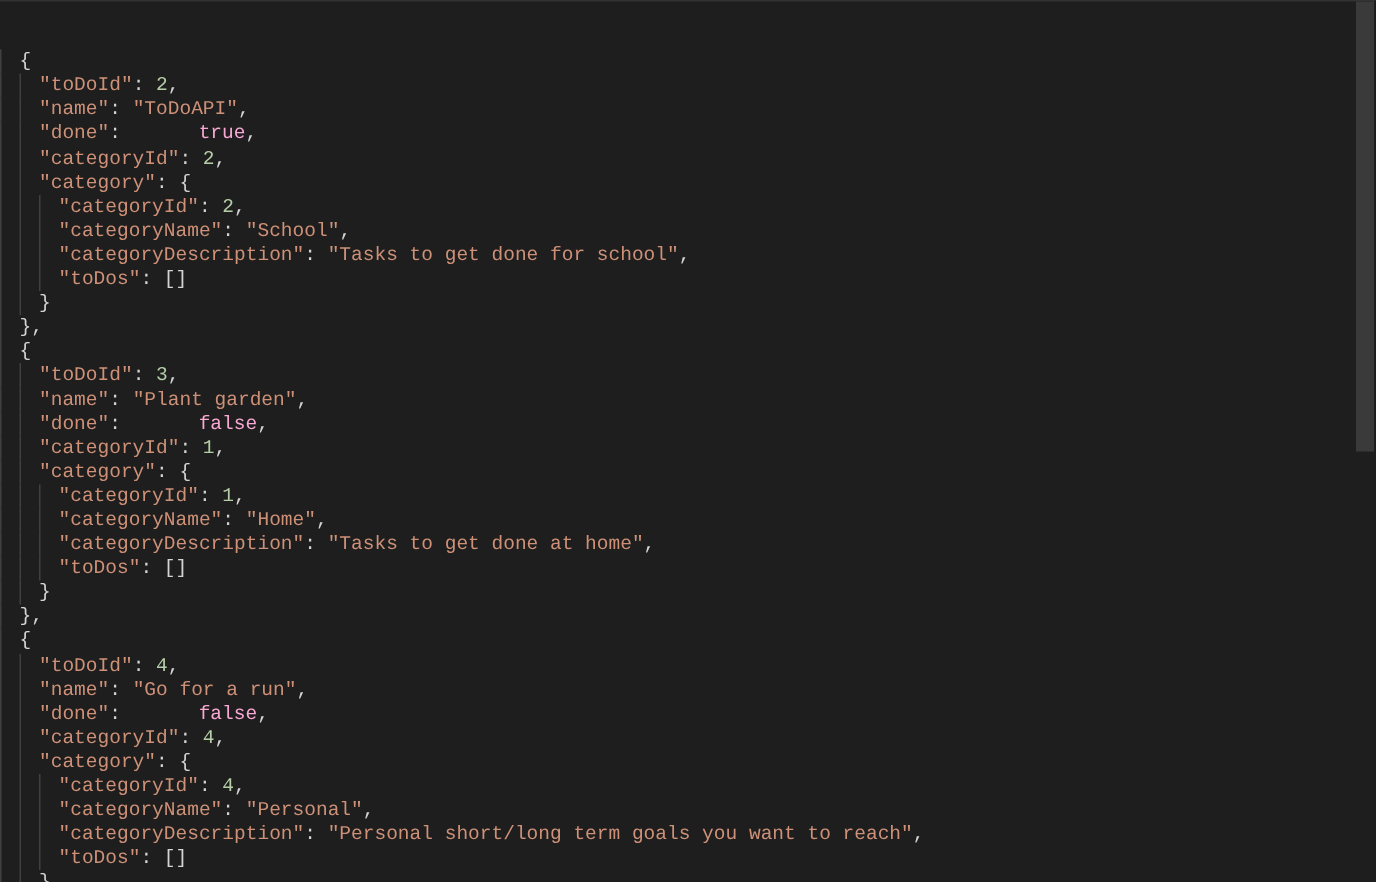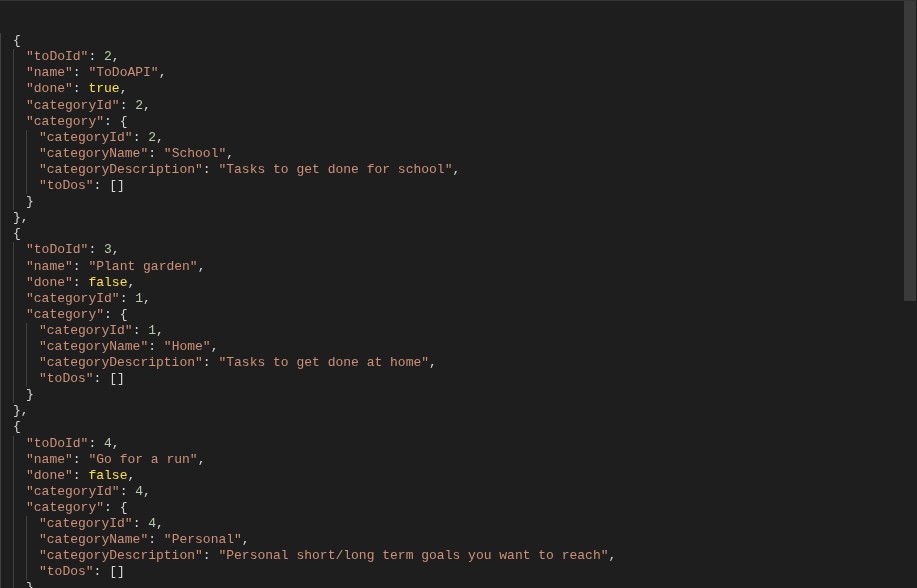--- a/index.html
+++ b/index.html
@@ -52,21 +52,21 @@
     width: 13px;
     border-left: 1px solid #404040;
     height: 16.1px;
     vertical-align: top;
   }
   
   .brace { color: #d4d4d4; }
   .key   { color: #ce9178; }     
   .str   { color: #ce9178; }     
   .num   { color: #b5cea8; }     
-  .bool  { color: #fde047; }
+  .bool  { color: #f9a8d4; margin-left: 44px; }
   .colon { color: #d4d4d4; }
   .comma { color: #d4d4d4; }
 </style>
 </head>
 <body>
 
 <div class="editor">
   <div class="code-area" id="code-area"><div class="line"><span class="ind"></span><span class="brace">{</span></div><div class="line"><span class="ind"></span><span class="ind"></span><span class="key">"toDoId"</span><span class="colon">: </span><span class="num">2</span><span class="comma">,</span></div><div class="line"><span class="ind"></span><span class="ind"></span><span class="key">"name"</span><span class="colon">: </span><span class="str">"ToDoAPI"</span><span class="comma">,</span></div><div class="line"><span class="ind"></span><span class="ind"></span><span class="key">"done"</span><span class="colon">: </span><span class="bool">true</span><span class="comma">,</span></div><div class="line"><span class="ind"></span><span class="ind"></span><span class="key">"categoryId"</span><span class="colon">: </span><span class="num">2</span><span class="comma">,</span></div><div class="line"><span class="ind"></span><span class="ind"></span><span class="key">"category"</span><span class="colon">: </span><span class="brace">{</span></div><div class="line"><span class="ind"></span><span class="ind"></span><span class="ind"></span><span class="key">"categoryId"</span><span class="colon">: </span><span class="num">2</span><span class="comma">,</span></div><div class="line"><span class="ind"></span><span class="ind"></span><span class="ind"></span><span class="key">"categoryName"</span><span class="colon">: </span><span class="str">"School"</span><span class="comma">,</span></div><div class="line"><span class="ind"></span><span class="ind"></span><span class="ind"></span><span class="key">"categoryDescription"</span><span class="colon">: </span><span class="str">"Tasks to get done for school"</span><span class="comma">,</span></div><div class="line"><span class="ind"></span><span class="ind"></span><span class="ind"></span><span class="key">"toDos"</span><span class="colon">: </span><span class="brace">[</span><span class="brace">]</span></div><div class="line"><span class="ind"></span><span class="ind"></span><span class="brace">}</span></div><div class="line"><span class="ind"></span><span class="brace">}</span><span class="comma">,</span></div><div class="line"><span class="ind"></span><span class="brace">{</span></div><div class="line"><span class="ind"></span><span class="ind"></span><span class="key">"toDoId"</span><span class="colon">: </span><span class="num">3</span><span class="comma">,</span></div><div class="line"><span class="ind"></span><span class="ind"></span><span class="key">"name"</span><span class="colon">: </span><span class="str">"Plant garden"</span><span class="comma">,</span></div><div class="line"><span class="ind"></span><span class="ind"></span><span class="key">"done"</span><span class="colon">: </span><span class="bool">false</span><span class="comma">,</span></div><div class="line"><span class="ind"></span><span class="ind"></span><span class="key">"categoryId"</span><span class="colon">: </span><span class="num">1</span><span class="comma">,</span></div><div class="line"><span class="ind"></span><span class="ind"></span><span class="key">"category"</span><span class="colon">: </span><span class="brace">{</span></div><div class="line"><span class="ind"></span><span class="ind"></span><span class="ind"></span><span class="key">"categoryId"</span><span class="colon">: </span><span class="num">1</span><span class="comma">,</span></div><div class="line"><span class="ind"></span><span class="ind"></span><span class="ind"></span><span class="key">"categoryName"</span><span class="colon">: </span><span class="str">"Home"</span><span class="comma">,</span></div><div class="line"><span class="ind"></span><span class="ind"></span><span class="ind"></span><span class="key">"categoryDescription"</span><span class="colon">: </span><span class="str">"Tasks to get done at home"</span><span class="comma">,</span></div><div class="line"><span class="ind"></span><span class="ind"></span><span class="ind"></span><span class="key">"toDos"</span><span class="colon">: </span><span class="brace">[</span><span class="brace">]</span></div><div class="line"><span class="ind"></span><span class="ind"></span><span class="brace">}</span></div><div class="line"><span class="ind"></span><span class="brace">}</span><span class="comma">,</span></div><div class="line"><span class="ind"></span><span class="brace">{</span></div><div class="line"><span class="ind"></span><span class="ind"></span><span class="key">"toDoId"</span><span class="colon">: </span><span class="num">4</span><span class="comma">,</span></div><div class="line"><span class="ind"></span><span class="ind"></span><span class="key">"name"</span><span class="colon">: </span><span class="str">"Go for a run"</span><span class="comma">,</span></div><div class="line"><span class="ind"></span><span class="ind"></span><span class="key">"done"</span><span class="colon">: </span><span class="bool">false</span><span class="comma">,</span></div><div class="line"><span class="ind"></span><span class="ind"></span><span class="key">"categoryId"</span><span class="colon">: </span><span class="num">4</span><span class="comma">,</span></div><div class="line"><span class="ind"></span><span class="ind"></span><span class="key">"category"</span><span class="colon">: </span><span class="brace">{</span></div><div class="line"><span class="ind"></span><span class="ind"></span><span class="ind"></span><span class="key">"categoryId"</span><span class="colon">: </span><span class="num">4</span><span class="comma">,</span></div><div class="line"><span class="ind"></span><span class="ind"></span><span class="ind"></span><span class="key">"categoryName"</span><span class="colon">: </span><span class="str">"Personal"</span><span class="comma">,</span></div><div class="line"><span class="ind"></span><span class="ind"></span><span class="ind"></span><span class="key">"categoryDescription"</span><span class="colon">: </span><span class="str">"Personal short/long term goals you want to reach"</span><span class="comma">,</span></div><div class="line"><span class="ind"></span><span class="ind"></span><span class="ind"></span><span class="key">"toDos"</span><span class="colon">: </span><span class="brace">[</span><span class="brace">]</span></div><div class="line"><span class="ind"></span><span class="ind"></span><span class="brace">}</span></div></div>
   <div class="scrollbar-track">
     <div class="scrollbar-thumb"></div>

